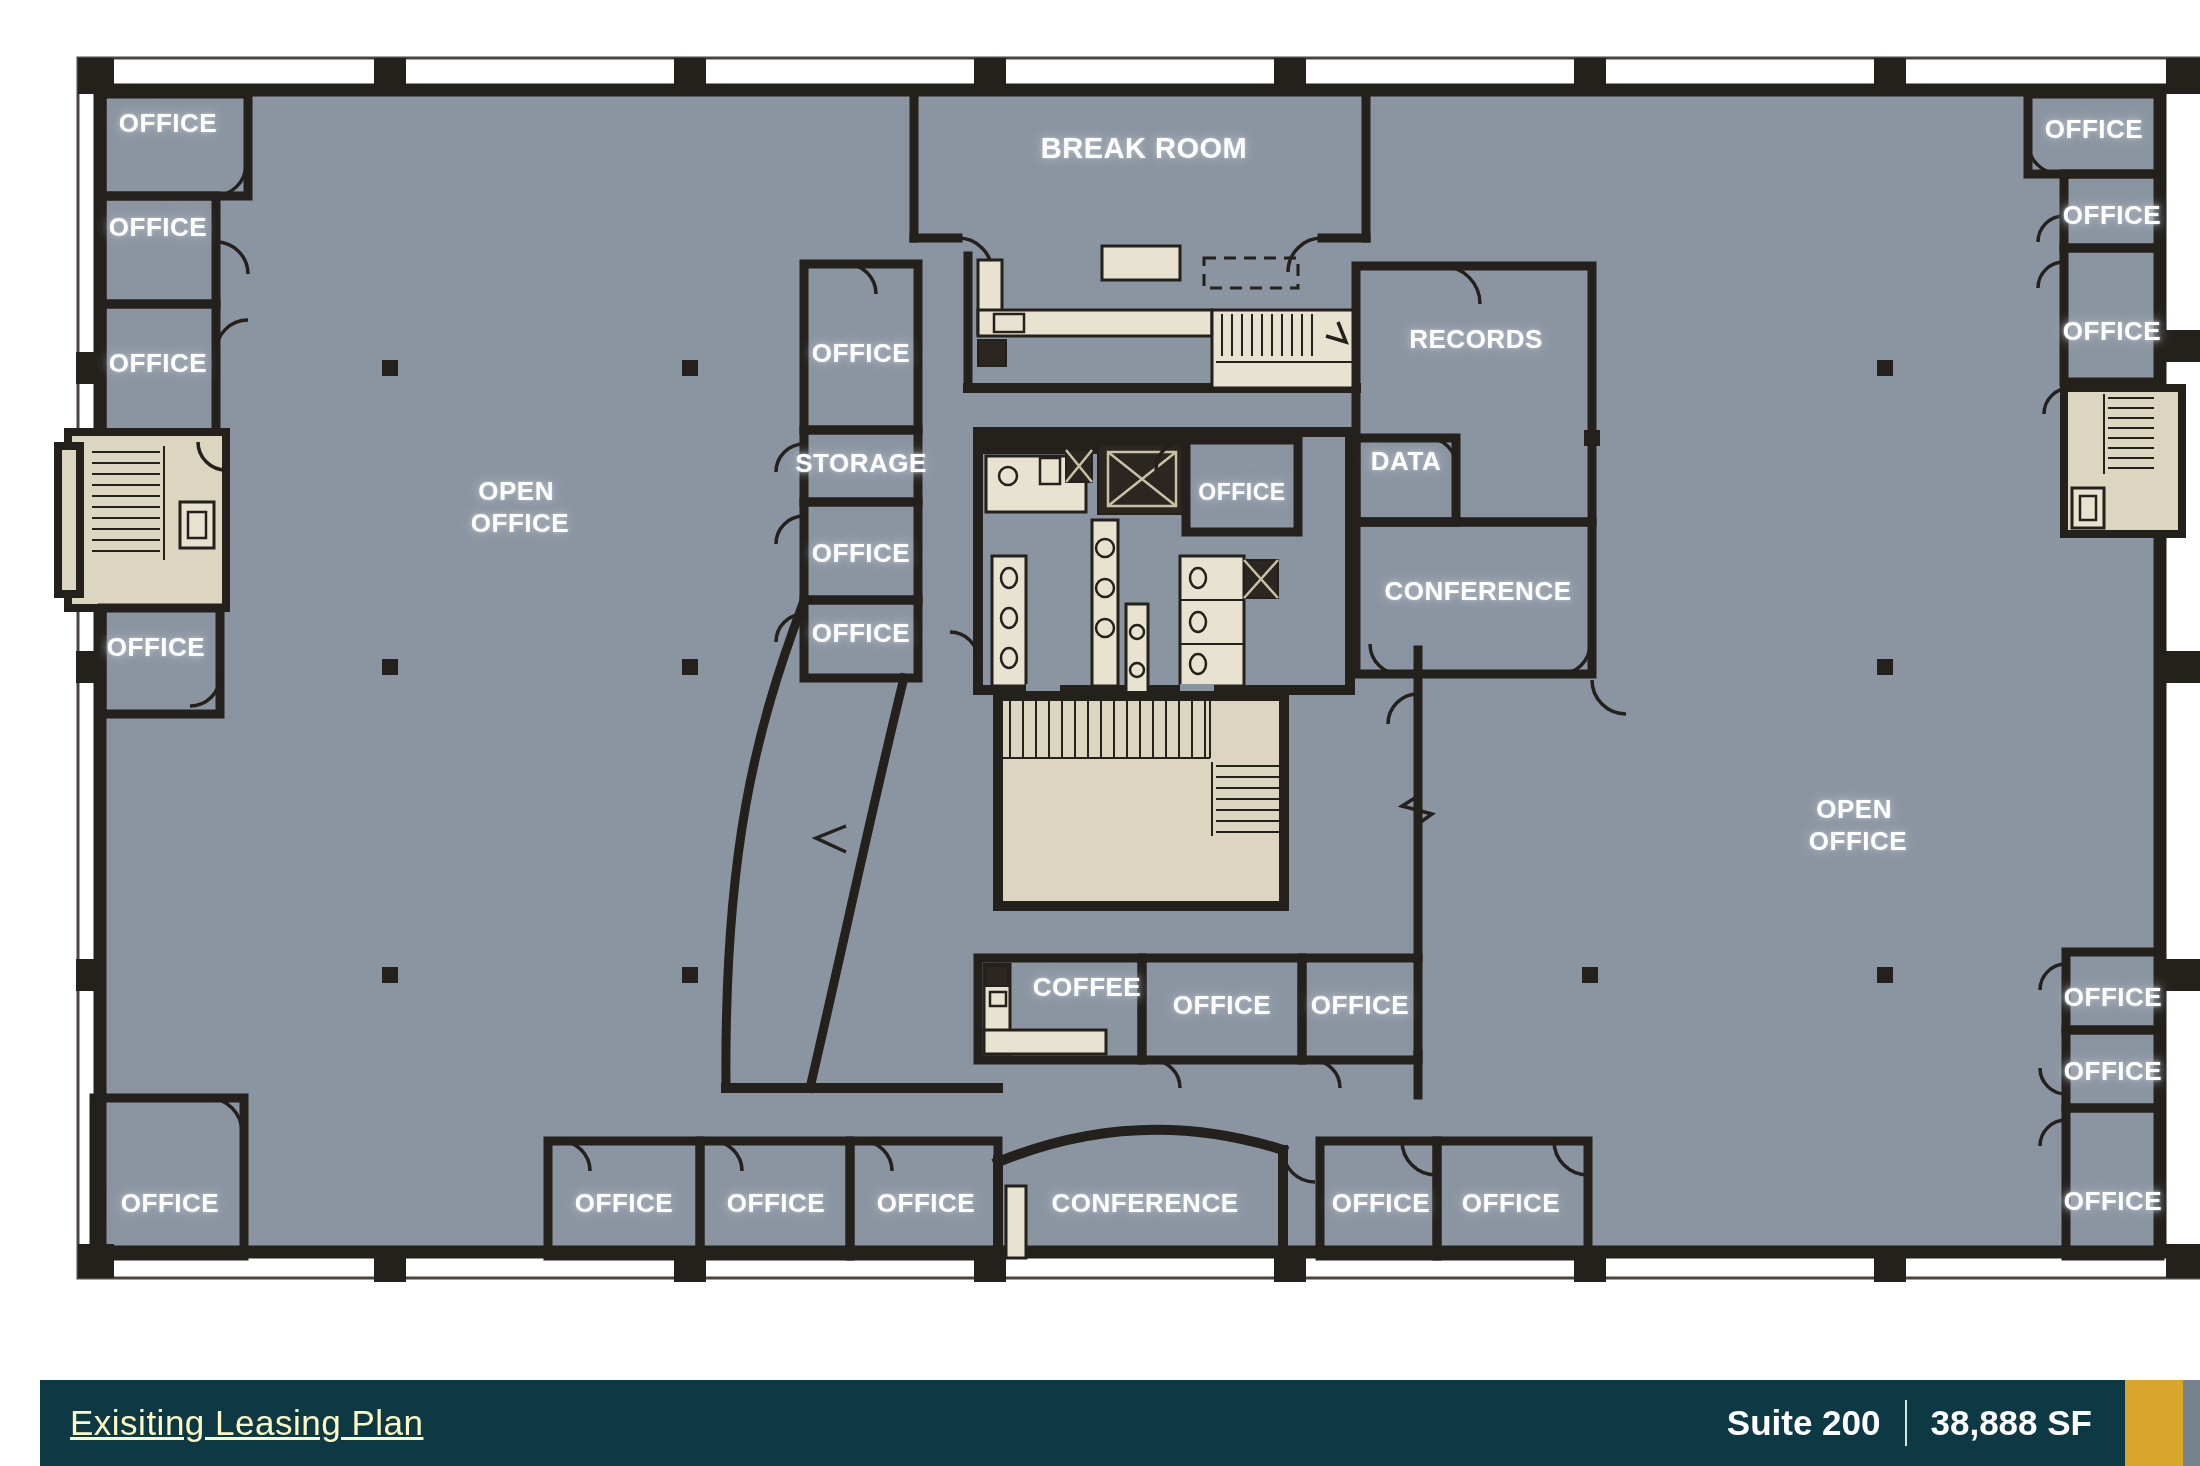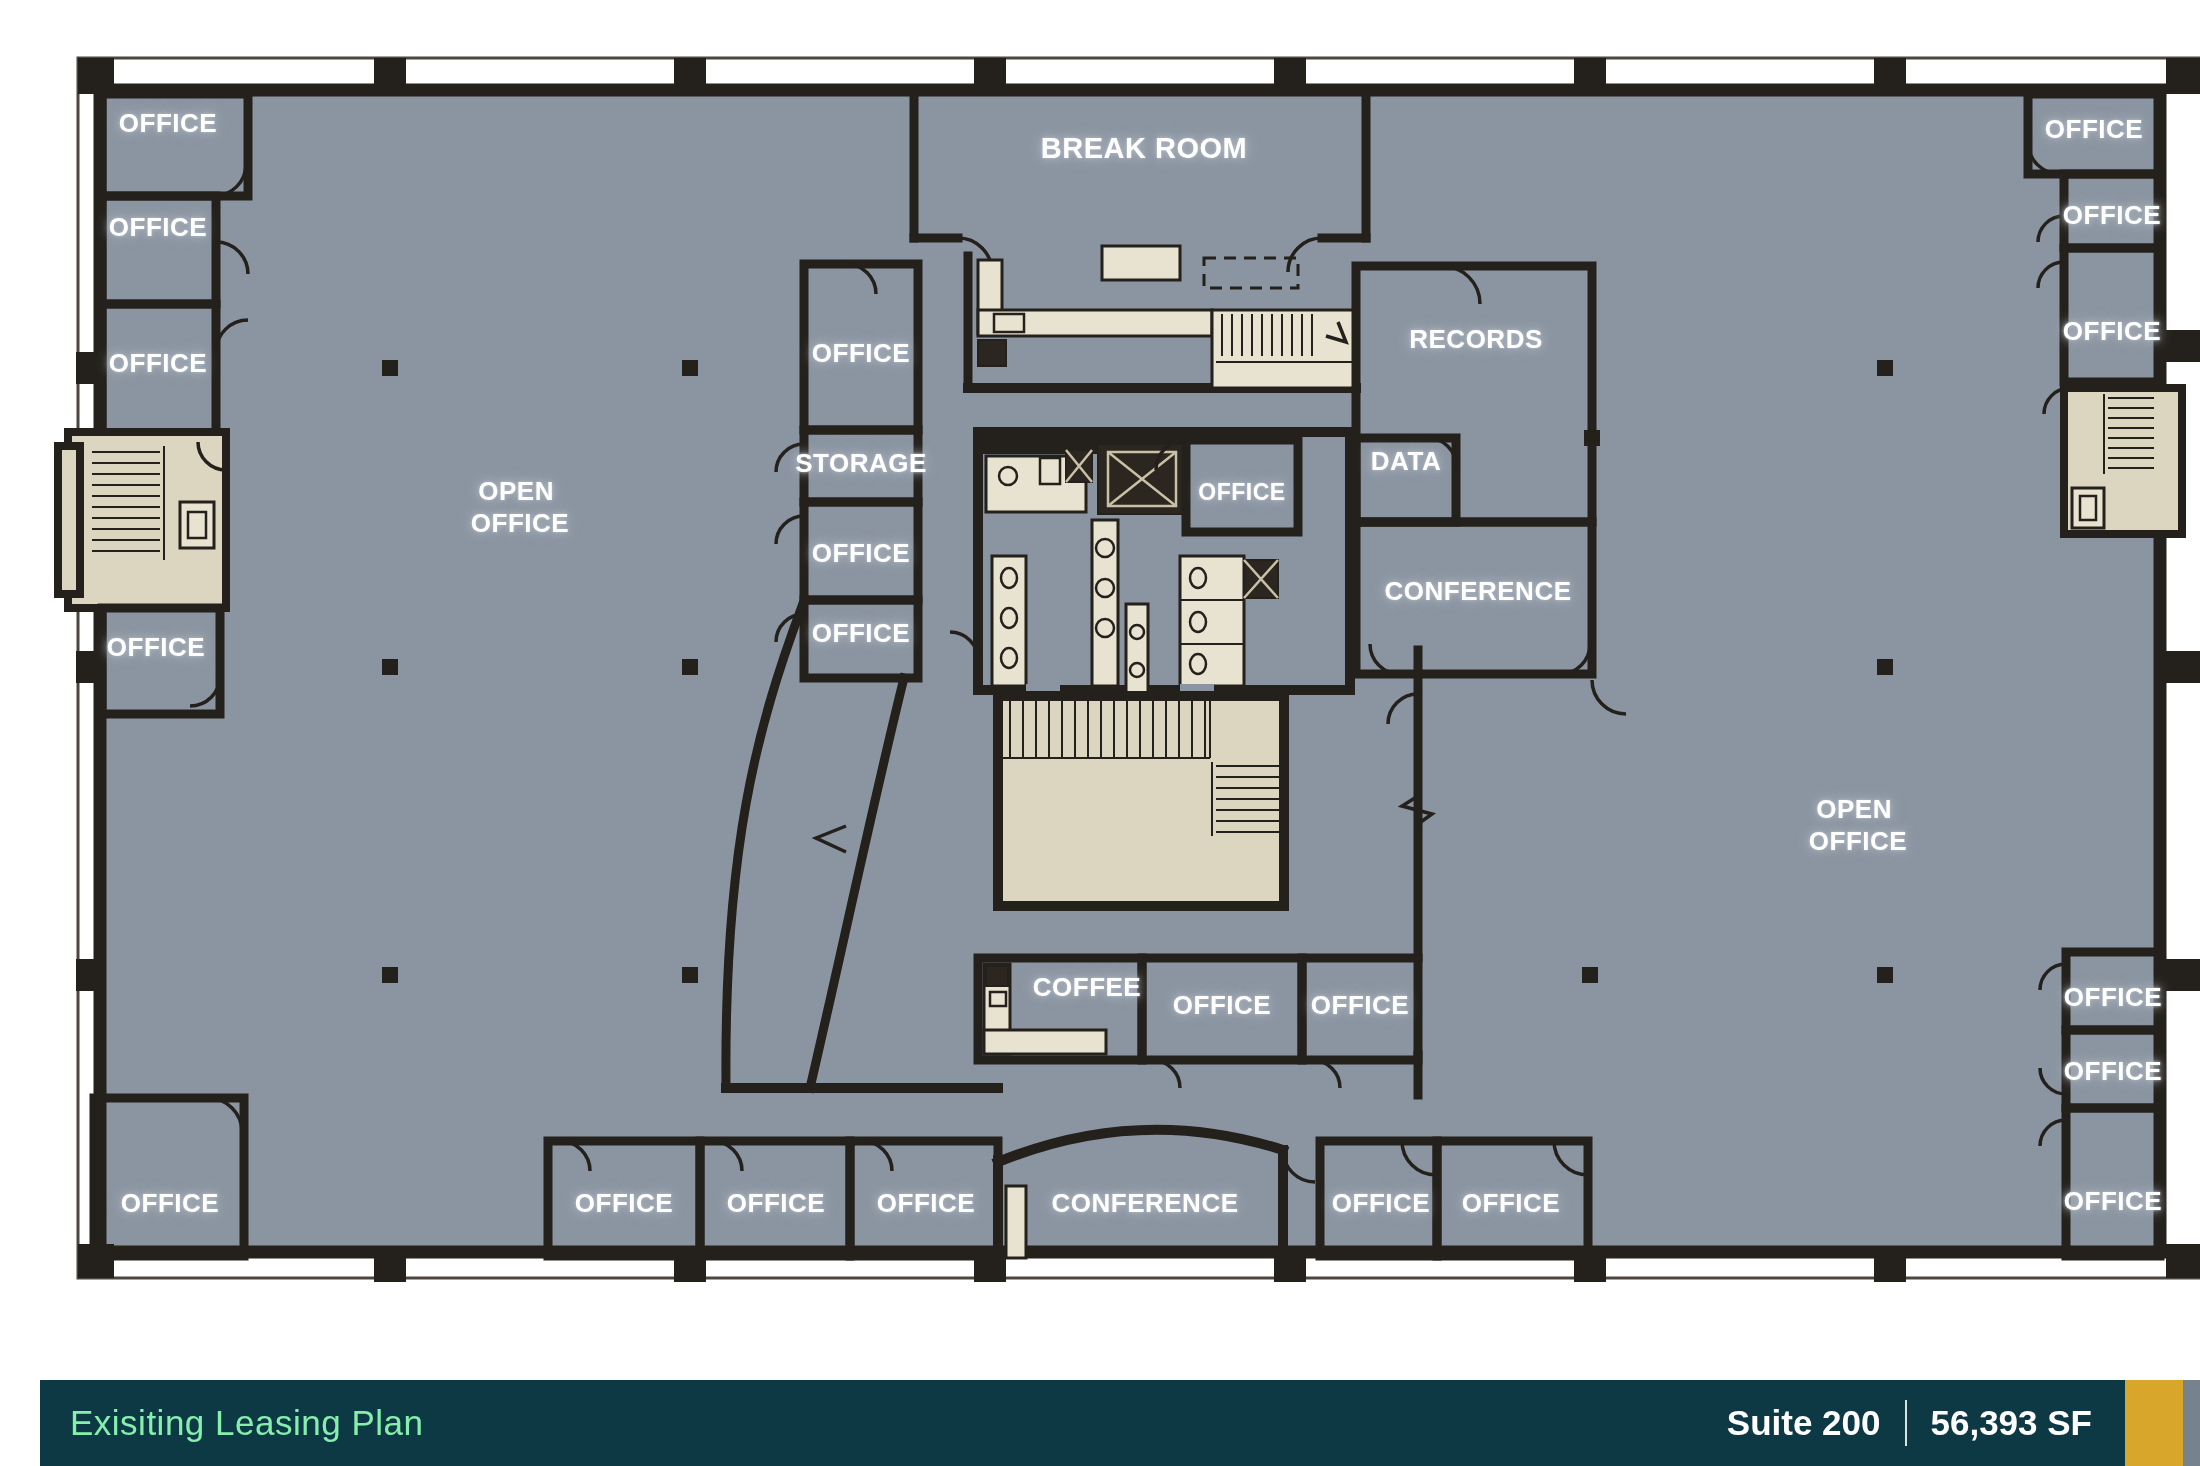--- a/index.html
+++ b/index.html
@@ -24,21 +24,21 @@
   .gap    {fill:#8b95a1;}
 
   text.rl{font-weight:700;font-size:26px;fill:#ffffff;text-anchor:middle;letter-spacing:.5px;
           text-shadow:0 0 3px #b3bbc5,0 0 9px #aeb6c0,0 0 15px rgba(174,182,192,.75);}
   text.big{font-size:29px;}
   text.sm{font-size:23px;}
 
   
   .footer{position:absolute;left:0;top:1380px;width:2200px;height:86px;background:#0d3945;}
   .footer-title{position:absolute;left:30px;top:0;height:86px;line-height:86px;
-                color:#86efac;font-size:35px;font-weight:400;letter-spacing:.5px;}
+                color:#fef9c3;font-size:35px;font-weight:400;letter-spacing:.5px;text-decoration:underline;}
   .footer-right{position:absolute;right:148px;top:0;height:86px;display:flex;align-items:center;
                 color:#ffffff;font-size:35px;font-weight:700;}
   .footer-divider{display:inline-block;width:2px;height:46px;background:rgba(255,255,255,.85);
                   margin:0 24px;}
   .gold-block{position:absolute;right:57px;top:0;width:58px;height:86px;background:#d7a62b;}
   .gray-block{position:absolute;right:0;top:0;width:57px;height:86px;background:#76828e;}
 </style>
 </head>
 <body>
 
@@ -381,19 +381,19 @@
     <text x="2073" y="1080" class="rl">OFFICE</text>
     <text x="2073" y="1210" class="rl">OFFICE</text>
   </g>
 </svg>
 
 <div class="footer">
   <span class="footer-title">Exisiting Leasing Plan</span>
   <span class="footer-right">
     <span>Suite 200</span>
     <span class="footer-divider"></span>
-    <span>56,393 SF</span>
+    <span>38,888 SF</span>
   </span>
   <div class="gold-block"></div>
   <div class="gray-block"></div>
 </div>
 
 </div>
 
 </body></html>

